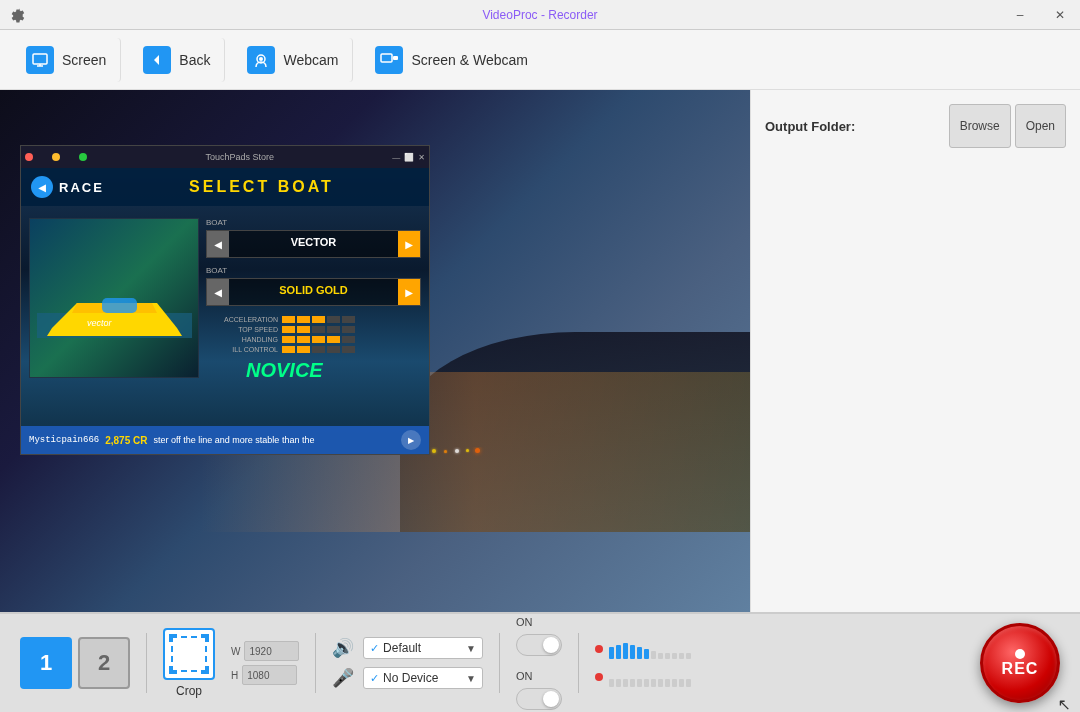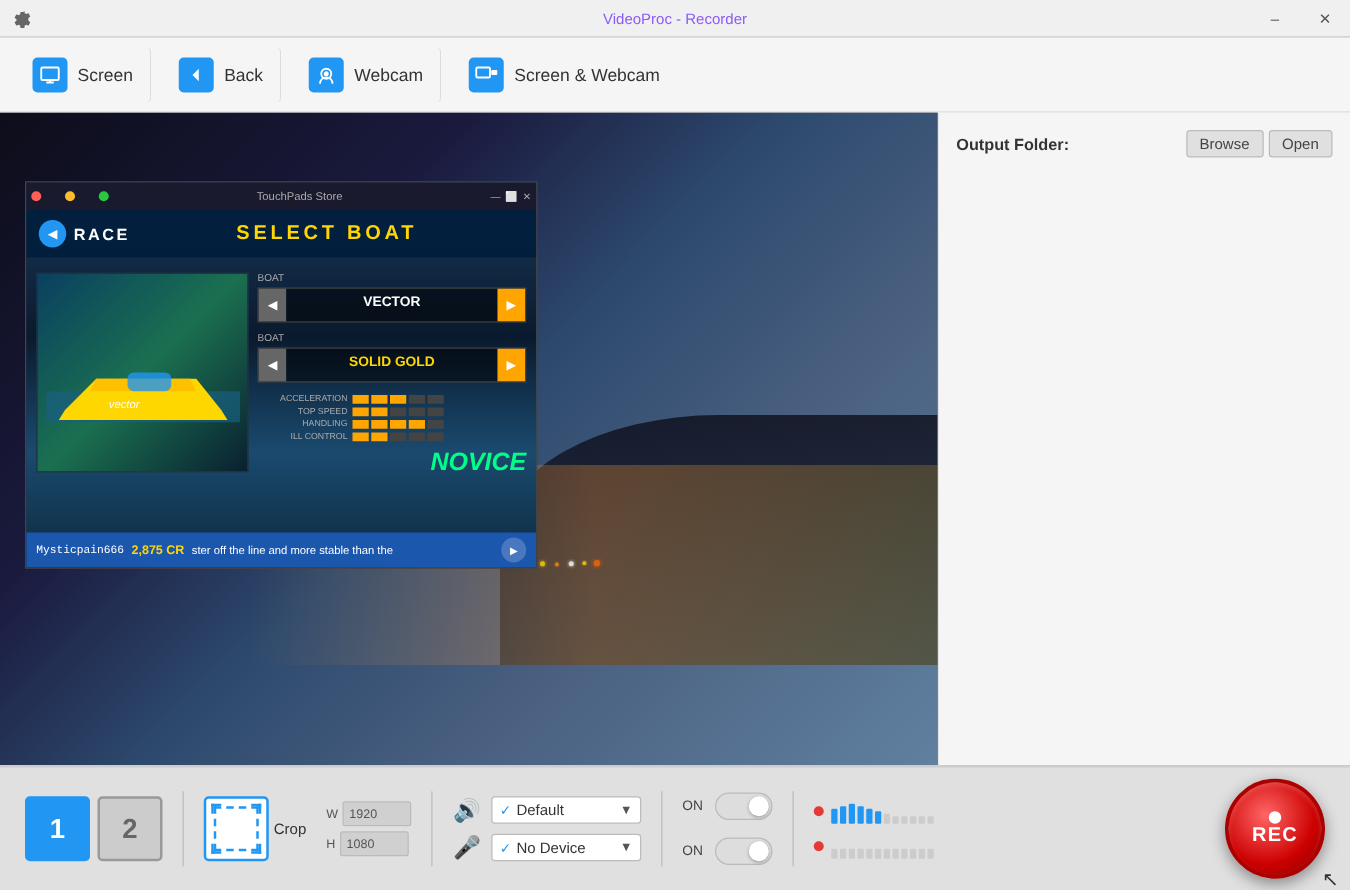--- a/index.html
+++ b/index.html
@@ -171,21 +171,21 @@
       margin-bottom: 8px;
       display: flex;
       align-items: center;
       justify-content: space-between;
     }
     .output-btn-group {
       display: flex;
       gap: 4px;
     }
     .output-btn {
-      padding: 3px 10px;
+      padding: 14px 10px;
       background: #e0e0e0;
       border: 1px solid #bbb;
       border-radius: 3px;
       cursor: pointer;
       font-size: 12px;
       color: #444;
     }
     .output-path {
       background: white;
       border: 1px solid #ccc;
@@ -224,21 +224,21 @@
       color: white;
       cursor: pointer;
       border-radius: 4px;
     }
     .monitor-btn-1 { background: #2196F3; }
     .monitor-btn-2 { background: #ccc; color: #666; border: 2px solid #999; }
 
     
     .crop-section {
       display: flex;
-      flex-direction: row;
+      flex-direction: column;
       align-items: center;
       gap: 4px;
     }
     .crop-icon-box {
       width: 52px;
       height: 52px;
       border: 2px solid #2196F3;
       border-radius: 4px;
       display: flex;
       align-items: center;
@@ -327,22 +327,23 @@
     }
 
     
     .toggle-section {
       display: flex;
       flex-direction: column;
       gap: 14px;
     }
     .toggle-row {
       display: flex;
-      align-items: center;
+      align-items: flex-start;
       gap: 6px;
+      flex-direction: column;
     }
     .toggle-label {
       font-size: 11px;
       color: #444;
       width: 20px;
     }
     .toggle-switch {
       width: 46px;
       height: 22px;
       background: #ddd;
@@ -583,21 +584,21 @@
             <span style="color:#aaa;font-size:7px;width:72px;text-align:right;margin-right:4px;">ILL CONTROL</span>
             <div style="display:flex;gap:2px;">
               <div style="width:13px;height:7px;background:#FFA500;"></div>
               <div style="width:13px;height:7px;background:#FFA500;"></div>
               <div style="width:13px;height:7px;background:#444;"></div>
               <div style="width:13px;height:7px;background:#444;"></div>
               <div style="width:13px;height:7px;background:#444;"></div>
             </div>
           </div>
 
-          <div style="color:#00FF88;font-size:20px;font-weight:bold;font-style:italic;margin-top:6px;margin-left:40px;text-align:right;">NOVICE</div>
+          <div style="color:#00FF88;font-size:20px;font-weight:bold;font-style:italic;margin-top:6px;margin-left:40px;">NOVICE</div>
         </div>
 
         <div style="position:absolute;bottom:0;left:0;right:0;height:28px;background:rgba(30,90,180,0.95);display:flex;align-items:center;padding:0 8px;gap:6px;">
           <span style="color:white;font-size:9px;font-family:Liberation Mono, monospace;">Mysticpain666</span>
           <span style="color:#FFD700;font-size:10px;font-weight:bold;">2,875 CR</span>
           <span style="color:white;font-size:9px;flex:1;overflow:hidden;">ster off the line and more stable than the</span>
           <div style="width:20px;height:20px;background:rgba(255,255,255,0.2);border-radius:50%;display:flex;align-items:center;justify-content:center;color:white;font-size:8px;">▶</div>
         </div>
       </div>
 

